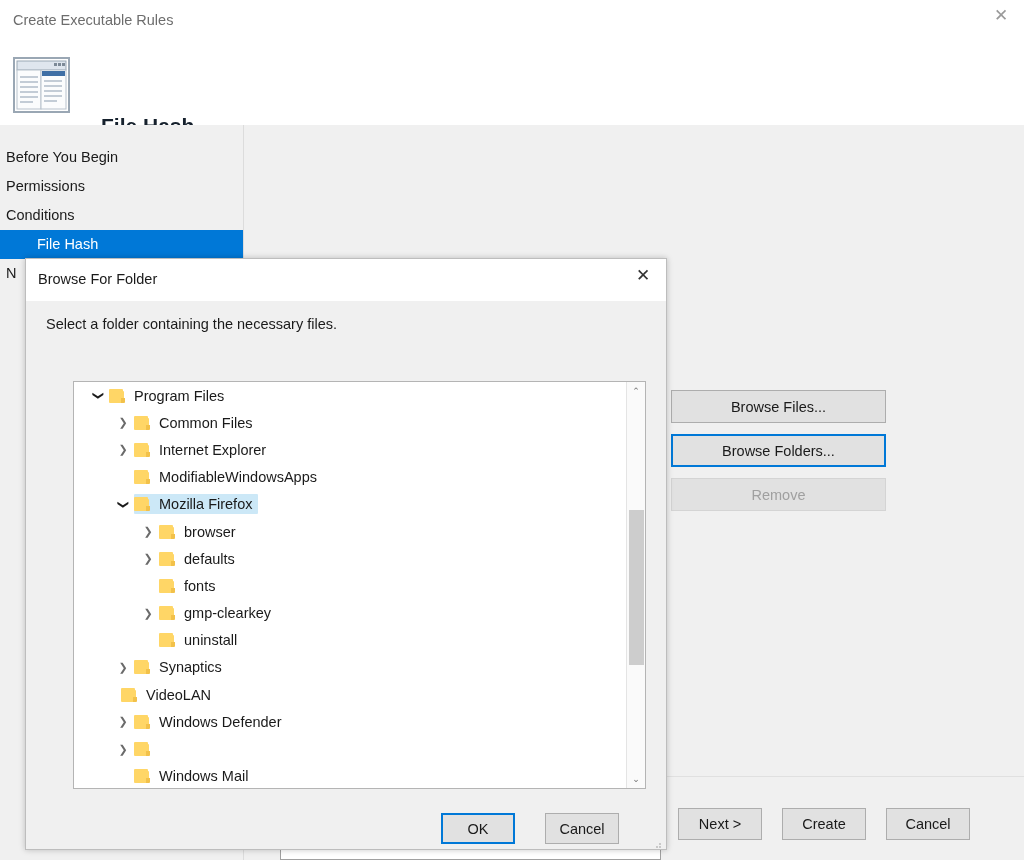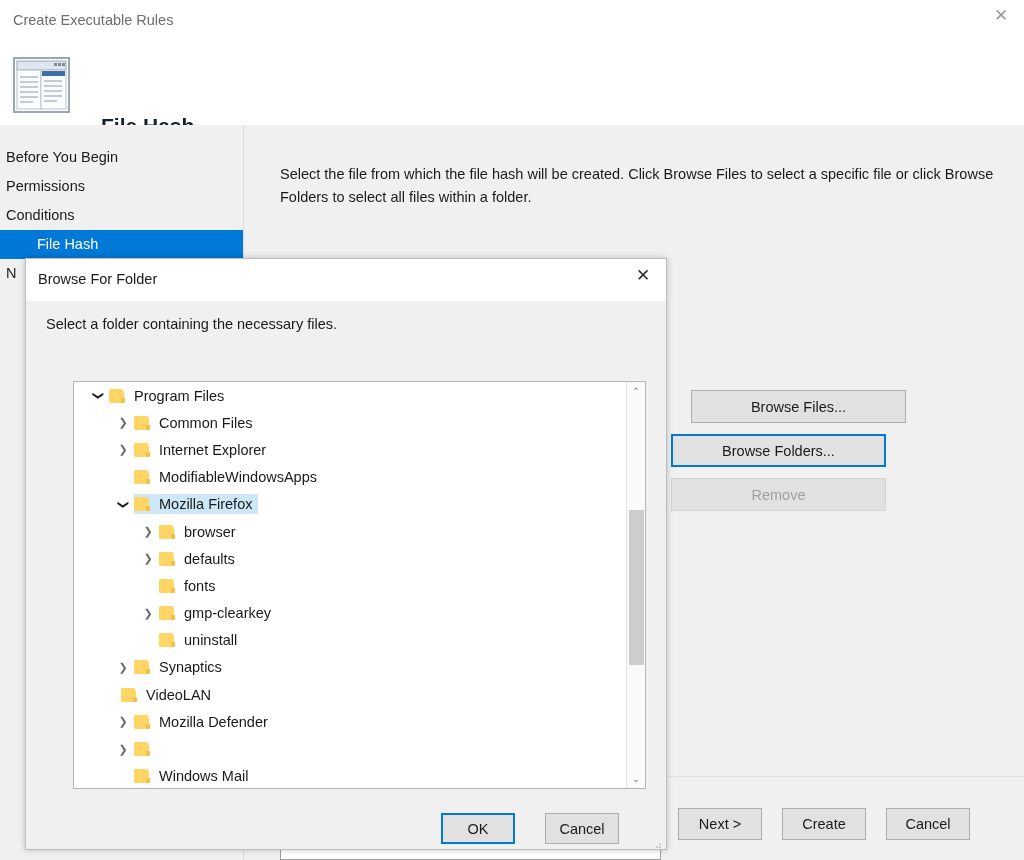--- a/index.html
+++ b/index.html
@@ -210,25 +210,24 @@
 
   <div class="wiz-sidebar">
     <div class="nav-item" style="top:18px;">Before You Begin</div>
     <div class="nav-item" style="top:47px;">Permissions</div>
     <div class="nav-item" style="top:76px;">Conditions</div>
     <div class="nav-item indent sel" style="top:105px;">File Hash</div>
     <div class="nav-item" style="top:134px;">N</div>
   </div>
 
   <div class="wiz-main">
-    <div class="wiz-desc">Select the file from which the file hash will be created. Click Browse Files to select a specific file or click Browse Folders to select all files within a folder.</div>
     <div class="files-label">Files:</div>
     <div class="files-box"></div>
 
-    <div class="side-btn" style="top:265px;margin-left:20px;">Browse Files...</div>
+    <div class="side-btn" style="top:265px;">Browse Files...</div>
     <div class="side-btn focus" style="top:309px;">Browse Folders...</div>
     <div class="side-btn disabled" style="top:353px;">Remove</div>
 
     <div class="wiz-footer-sep"></div>
     <div class="wiz-btn" style="left:434px;">Next &gt;</div>
     <div class="wiz-btn" style="left:538px;">Create</div>
     <div class="wiz-btn" style="left:642px;">Cancel</div>
   </div>
 </div>
 
@@ -375,21 +374,21 @@
           </span>
         </div>
         <div class="tree-row" style="padding-left: 38px;">
           <span class="chev">❯</span>
           <span class="hl">
             <span class="folder">
               <span class="tab"></span>
               <span class="body"></span>
               <span class="fold"></span>
             </span>
-            <span class="tlabel">Mozilla Defender</span>
+            <span class="tlabel">Windows Defender</span>
           </span>
         </div>
         <div class="tree-row" style="padding-left: 38px;">
           <span class="chev">❯</span>
           <span class="hl">
             <span class="folder">
               <span class="tab"></span>
               <span class="body"></span>
               <span class="fold"></span>
             </span>

